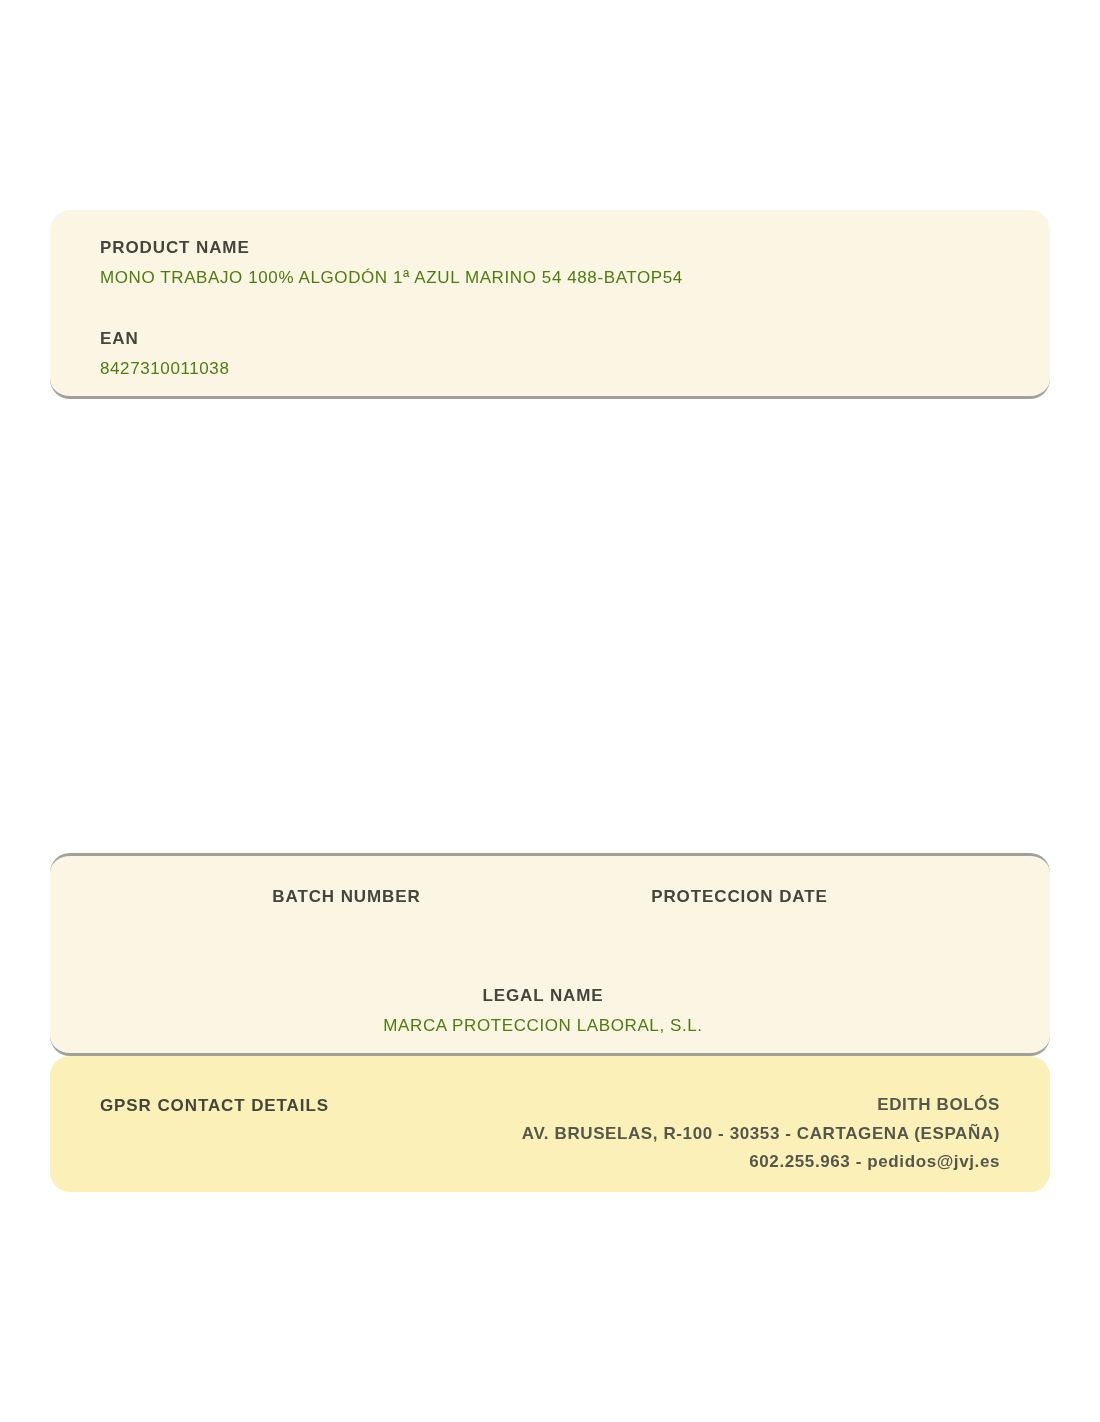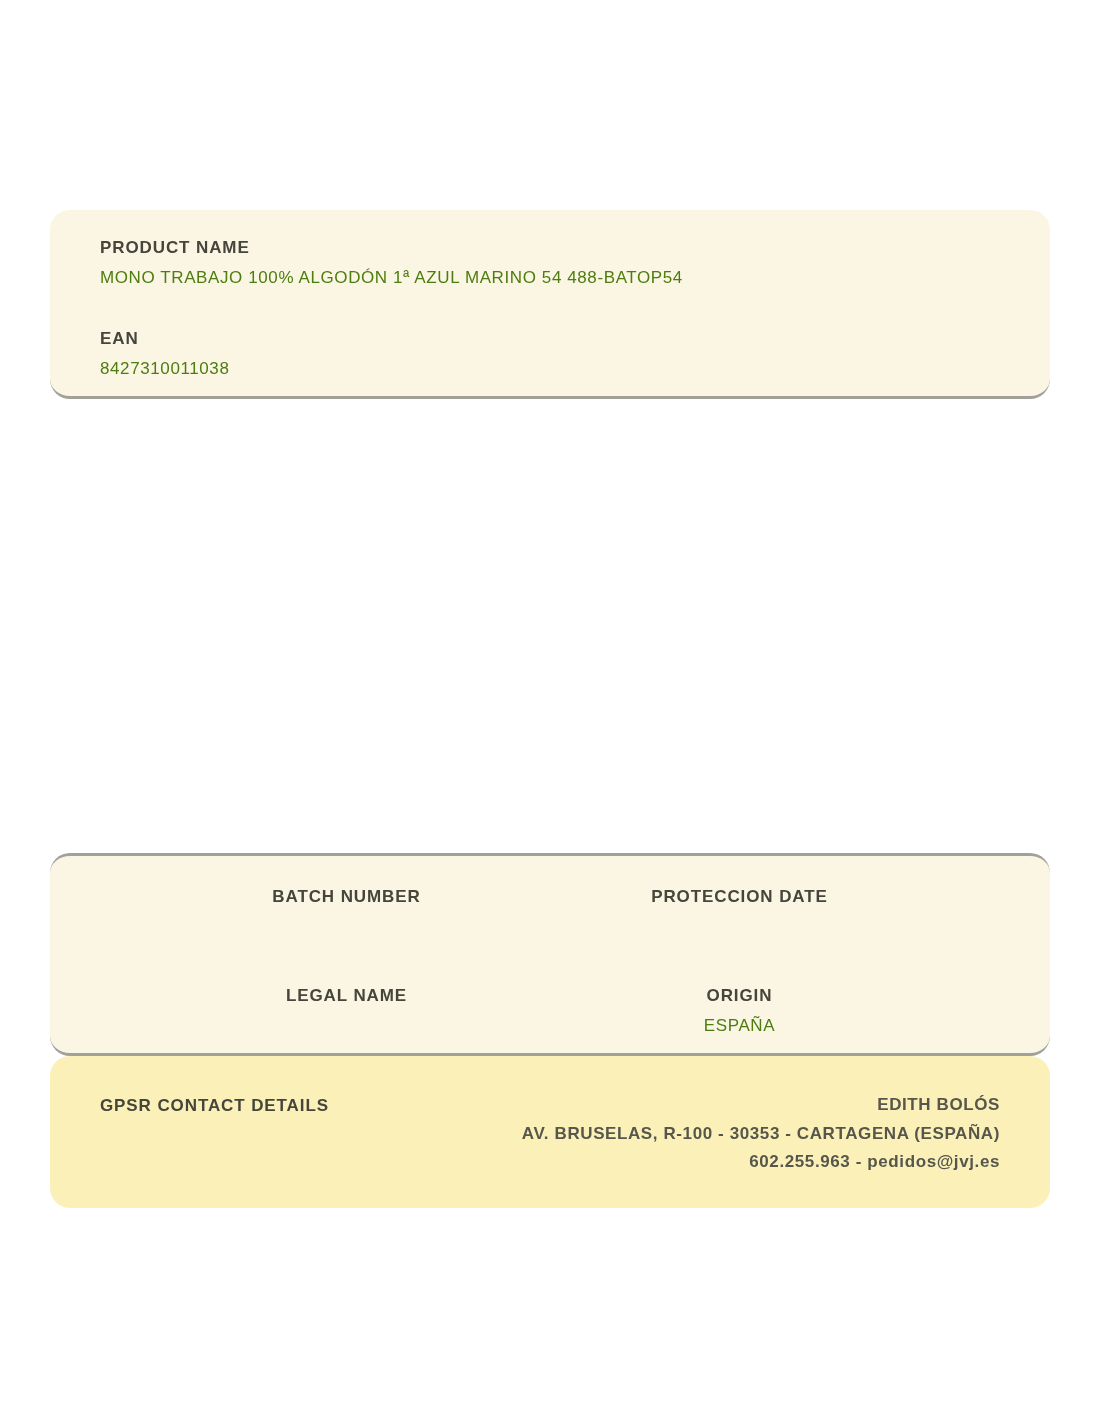--- a/index.html
+++ b/index.html
@@ -32,21 +32,21 @@
   .panel-batch {
     top: 853px;
     height: 203px;
     background: #FBF6E3;
     border-top: 3px solid #A1A19A;
     border-bottom: 3px solid #A1A19A;
     padding: 30px 114px 0 100px;
   }
   .panel-contact {
     top: 1056px;
-    height: 152px;
+    height: 136px;
     background: #FBF1B8;
     padding: 39px 50px 2px 50px;
     display: flex;
     justify-content: space-between;
     align-items: flex-start;
   }
   .label {
     font-size: 17px;
     font-weight: bold;
     color: #45453B;
@@ -94,24 +94,21 @@
         <div class="value"></div>
       </div>
       <div class="col">
         <div class="label">PROTECCION DATE</div>
         <div class="value"></div>
       </div>
     </div>
     <div class="cols row2">
       <div class="col">
         <div class="label">LEGAL NAME</div>
-      </div>
-      <div class="col">
-        <div class="label">ORIGIN</div>
-        <div class="value">ESPAÑA</div>
+        <div class="value">MARCA PROTECCION LABORAL, S.L.</div>
       </div>
     </div>
   </section>
 
   <section class="panel panel-contact">
     <div class="label">GPSR CONTACT DETAILS</div>
     <div class="contact-right">
       <div>EDITH BOLÓS</div>
       <div>AV. BRUSELAS, R-100 - 30353 - CARTAGENA (ESPAÑA)</div>
       <div>602.255.963 - pedidos@jvj.es</div>

